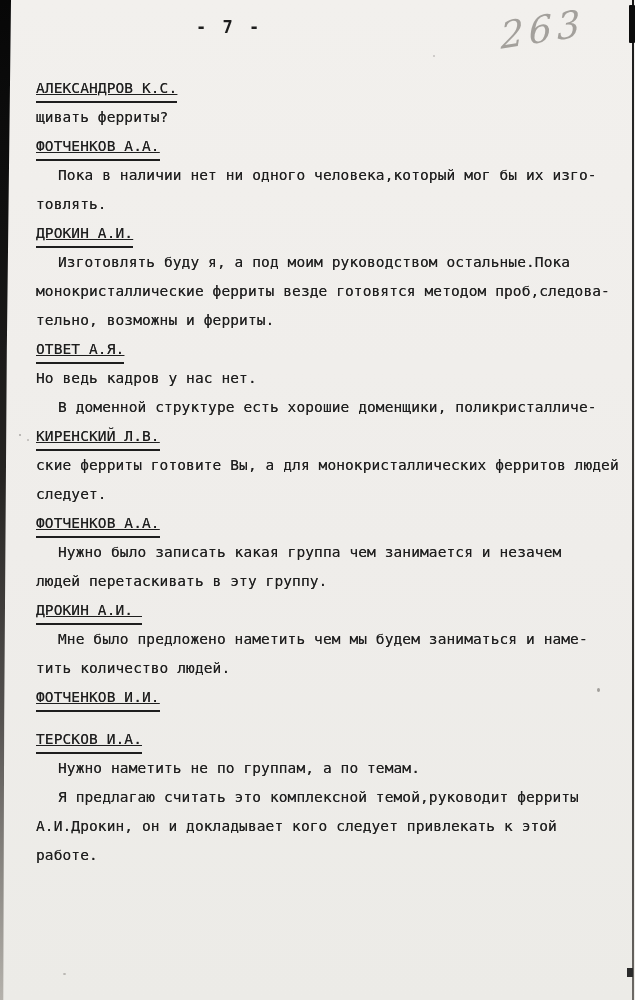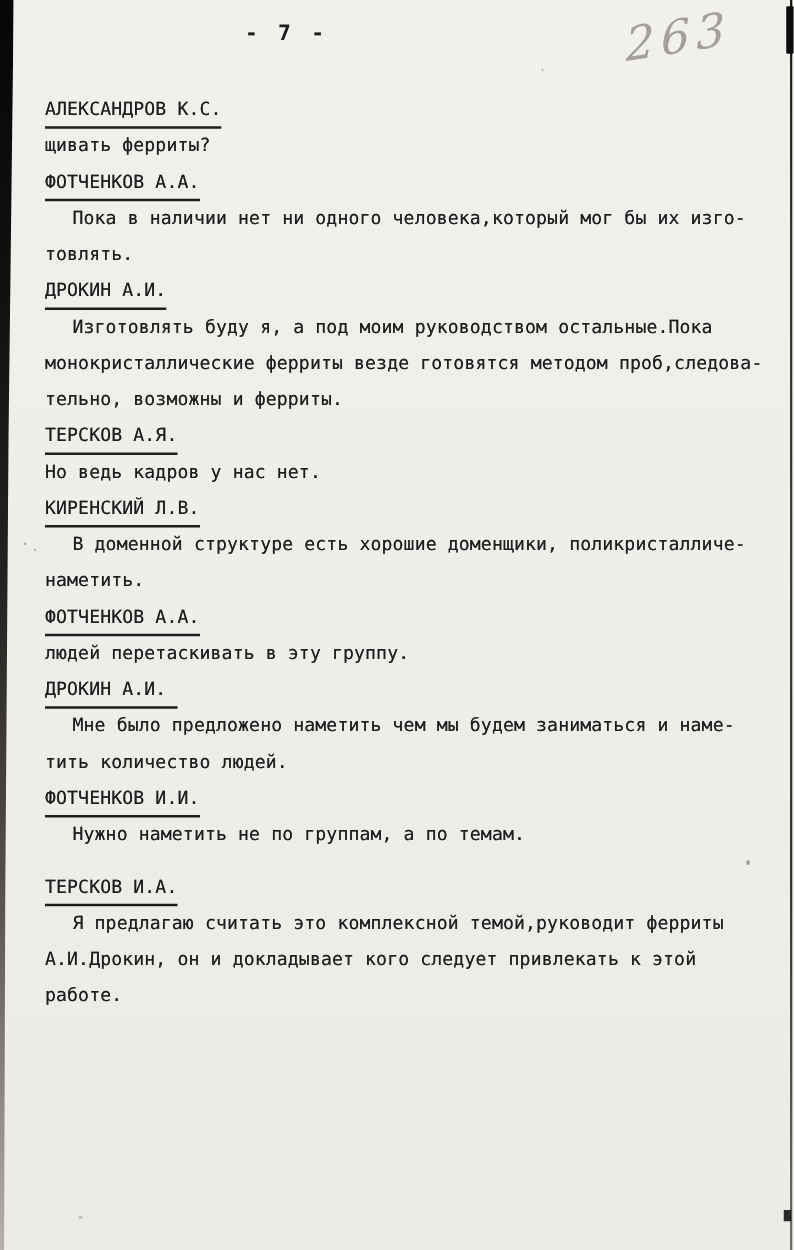--- a/index.html
+++ b/index.html
@@ -95,20 +95,21 @@
     text-shadow: 0 0 0.5px rgba(20,20,20,0.7);
   }
   .line.indent { text-indent: 22px; }
   .line.gap { margin-top: 13px; }
   .line.speaker span {
     display: inline-block;
     border-bottom: 2px solid var(--ink, #1e1e1e);
     padding-bottom: 0px;
     line-height: 26px;
     white-space: pre;
+    text-decoration: underline;
   }
 </style>
 </head>
 <body>
 
 <main>
   <div class="edge-left"></div>
   <div class="edge-right-line"></div>
   <div class="edge-right-blob"></div>
   <div class="edge-right-tick"></div>
@@ -125,30 +126,32 @@
   <section class="doc">
       <div class="line speaker"><span>АЛЕКСАНДРОВ К.С.</span></div>
       <div class="line flush">щивать ферриты?</div>
       <div class="line speaker"><span>ФОТЧЕНКОВ А.А.</span></div>
       <div class="line indent">Пока в наличии нет ни одного человека,который мог бы их изго-</div>
       <div class="line flush">товлять.</div>
       <div class="line speaker"><span>ДРОКИН А.И.</span></div>
       <div class="line indent">Изготовлять буду я, а под моим руководством остальные.Пока</div>
       <div class="line flush">монокристаллические ферриты везде готовятся методом проб,следова-</div>
       <div class="line flush">тельно, возможны и ферриты.</div>
-      <div class="line speaker"><span>ТЕРСКОВ А.Я.</span></div>
+      <div class="line speaker"><span>ОТВЕТ А.Я.</span></div>
       <div class="line flush">Но ведь кадров у нас нет.</div>
+      <div class="line indent">В доменной структуре есть хорошие доменщики, поликристалличе-</div>
       <div class="line speaker"><span>КИРЕНСКИЙ Л.В.</span></div>
-      <div class="line indent">В доменной структуре есть хорошие доменщики, поликристалличе-</div>
-      <div class="line flush">наметить.</div>
+      <div class="line flush">ские ферриты готовите Вы, а для монокристаллических ферритов людей</div>
+      <div class="line flush">следует.</div>
       <div class="line speaker"><span>ФОТЧЕНКОВ А.А.</span></div>
+      <div class="line indent">Нужно было записать какая группа чем занимается и незачем</div>
       <div class="line flush">людей перетаскивать в эту группу.</div>
       <div class="line speaker"><span>ДРОКИН А.И. </span></div>
       <div class="line indent">Мне было предложено наметить чем мы будем заниматься и наме-</div>
       <div class="line flush">тить количество людей.</div>
       <div class="line speaker"><span>ФОТЧЕНКОВ И.И.</span></div>
+      <div class="line speaker gap"><span>ТЕРСКОВ И.А.</span></div>
       <div class="line indent">Нужно наметить не по группам, а по темам.</div>
-      <div class="line speaker gap"><span>ТЕРСКОВ И.А.</span></div>
       <div class="line indent">Я предлагаю считать это комплексной темой,руководит ферриты</div>
       <div class="line flush">А.И.Дрокин, он и докладывает кого следует привлекать к этой</div>
       <div class="line flush">работе.</div>
     </section>
 </main>
 
 </body></html>

